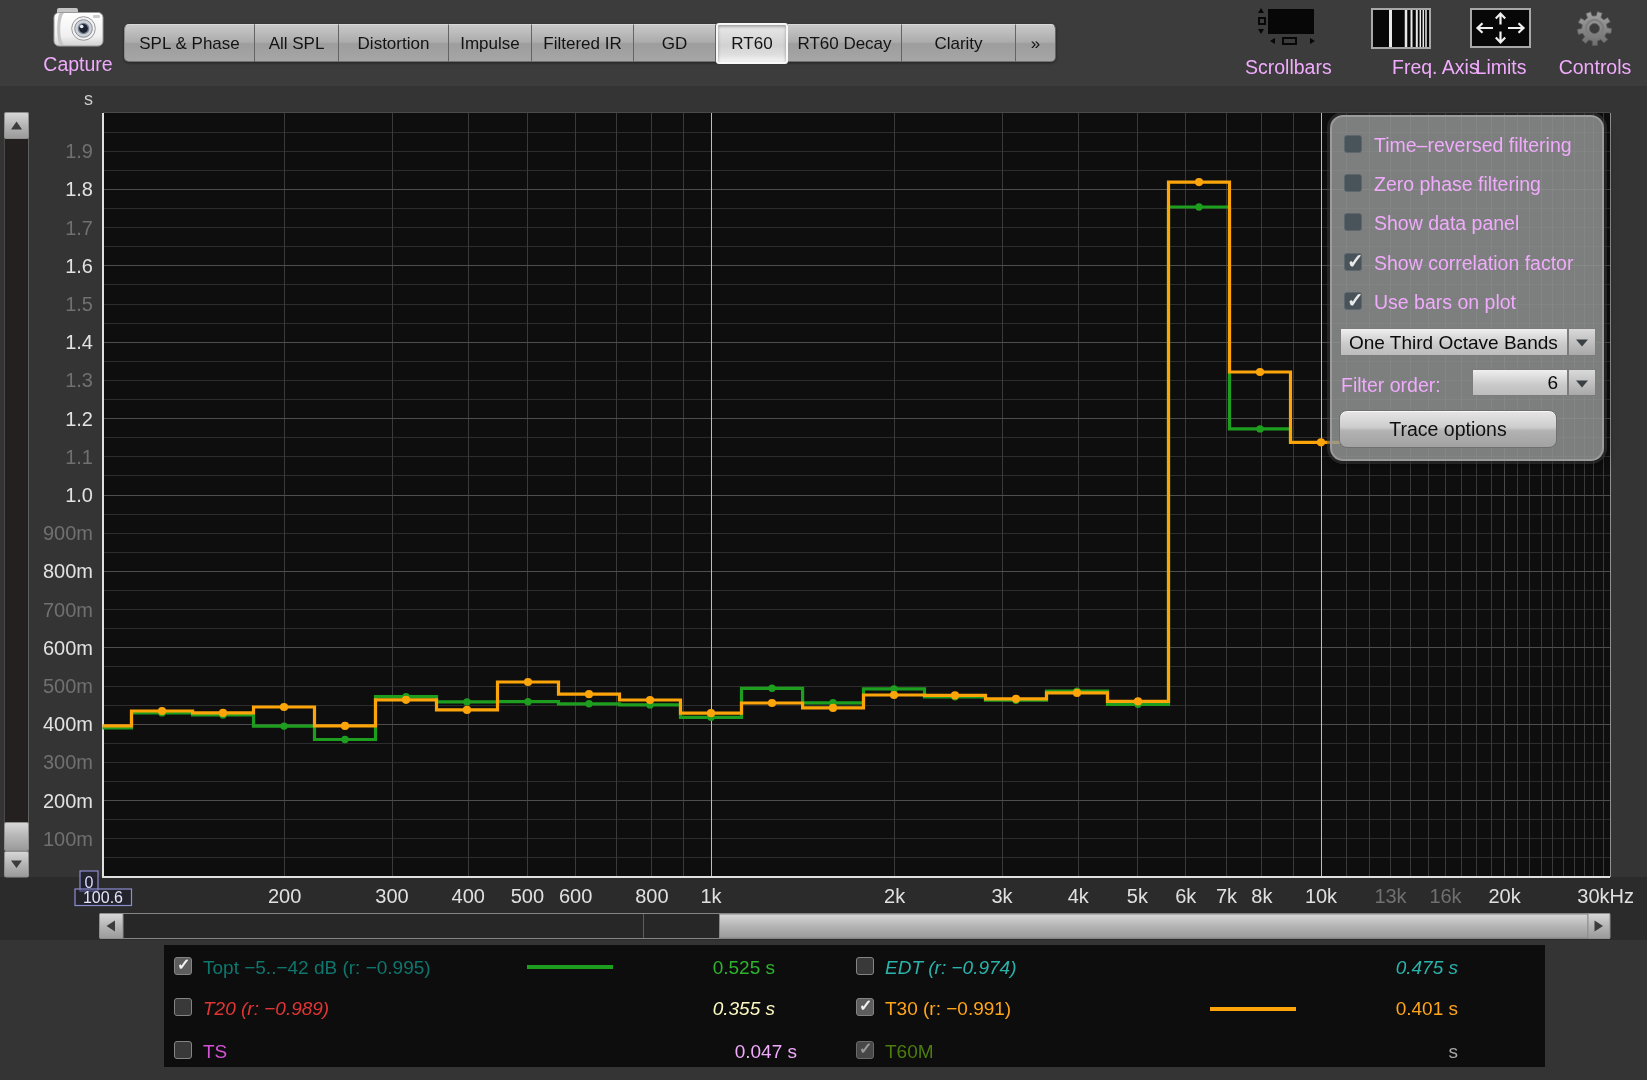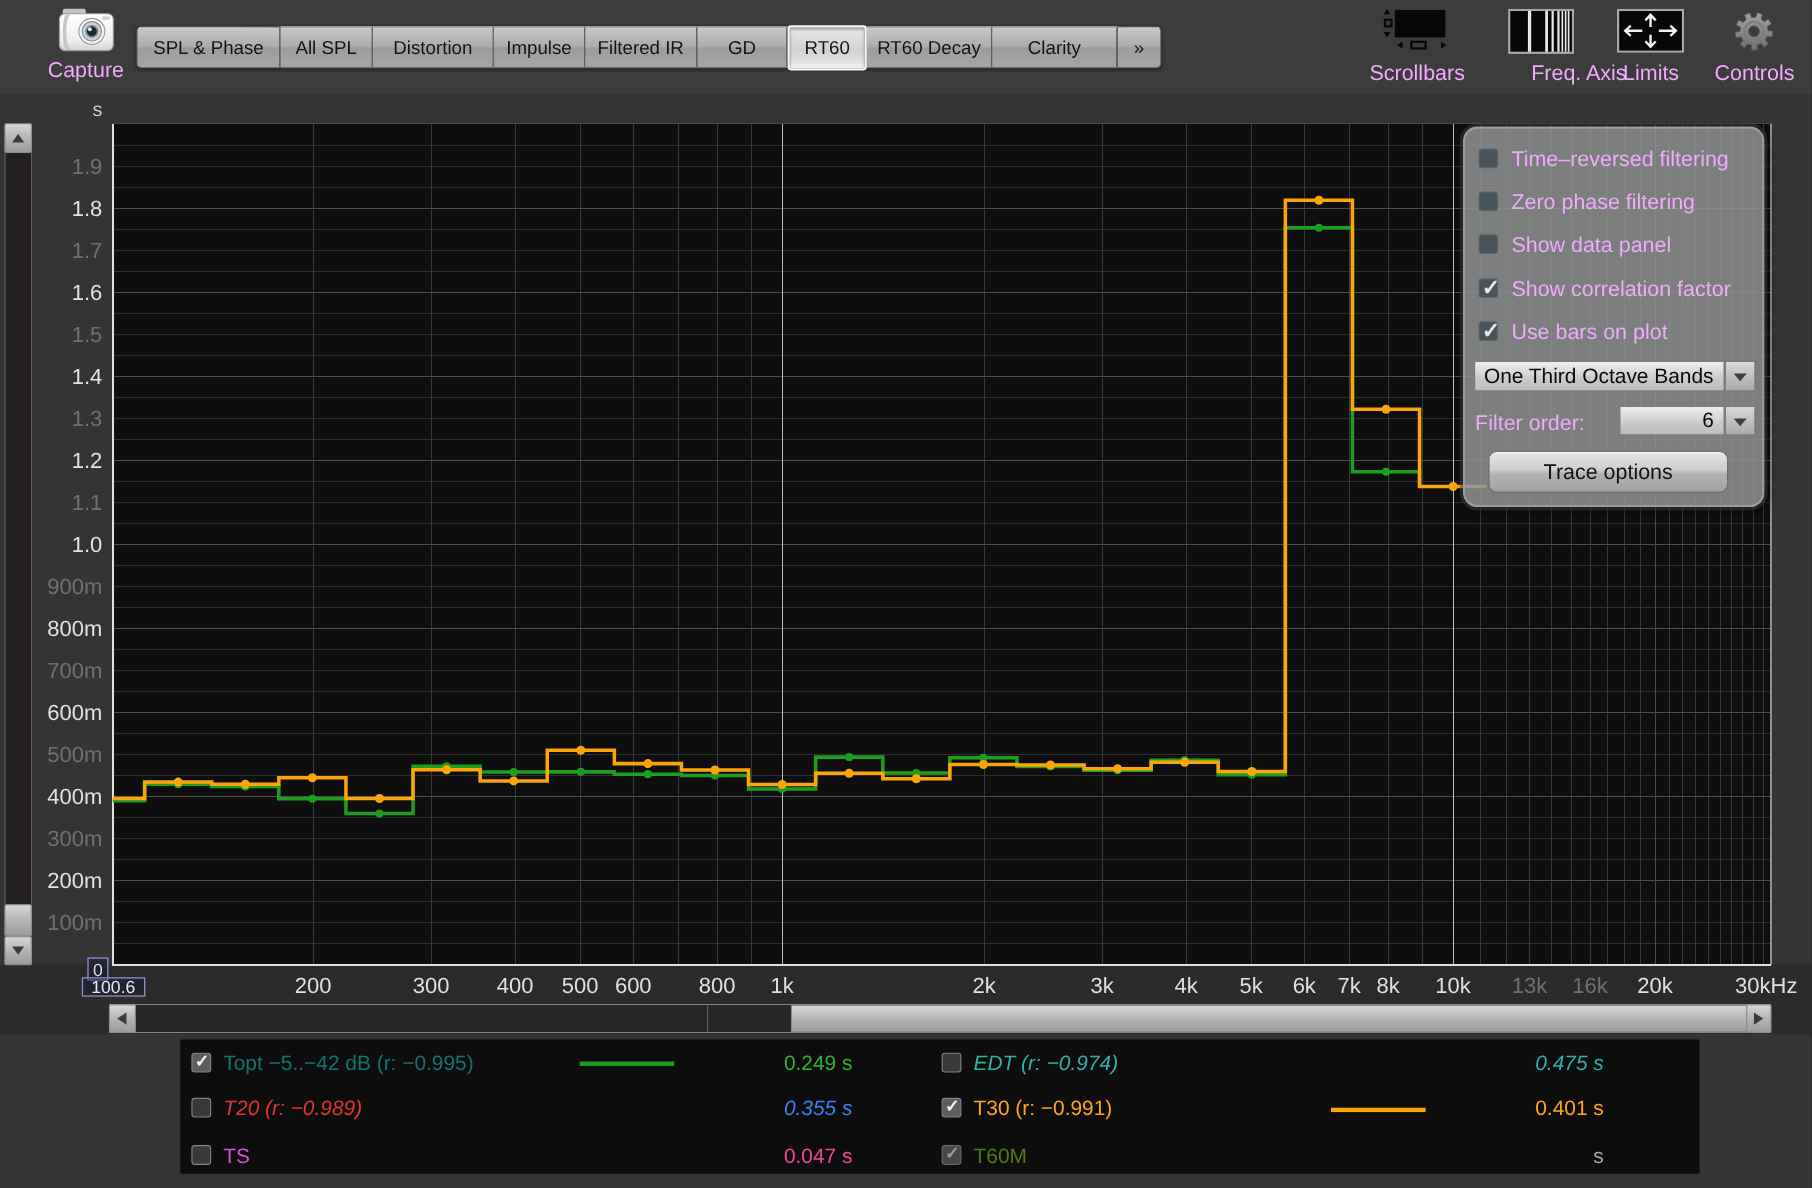--- a/index.html
+++ b/index.html
@@ -26,21 +26,21 @@
 .pcb.chk::after { content:"\2713"; position:absolute; left:2px; top:-5px; color:#e9e9e9;
                   font-size:20px; font-weight:bold; }
 .plab { position:absolute; color:#f0abfc; font-size:19.5px; line-height:20px; white-space:nowrap; }
 .lightfield { position:absolute; background:linear-gradient(180deg,#efefef 0%,#c9c9c9 60%,#bdbdbd 100%);
               border:1px solid #7c7c7c; }
 .drop { position:absolute; width:28px; background:linear-gradient(180deg,#d9d9d9,#a9a9a9);
         border:1px solid #7c7c7c; }
 .drop::after { content:""; position:absolute; left:50%; top:50%; transform:translate(-50%,-35%);
                border-left:6px solid transparent; border-right:6px solid transparent;
                border-top:7.5px solid #3a4044; }
-#traceopt { position:absolute; left:21px; top:293px; width:218px; height:38px; border-radius:8px;
+#traceopt { position:absolute; left:7px; top:293px; width:218px; height:38px; border-radius:8px;
             background:linear-gradient(180deg,#e6e6e6 0%,#cdcdcd 45%,#b2b2b2 55%,#a2a2a2 100%);
             border:1px solid #6f6f6f; box-shadow:inset 0 1px 0 #f8f8f8;
             color:#101010; font-size:19.5px; text-align:center; line-height:37px; }
 #legend { position:absolute; left:164px; top:945px; width:1381px; height:122px; background:#0D0D0D; }
 .lcb { position:absolute; width:18px; height:18px; border-radius:3px; background:#393939;
        border:1.5px solid #848484; }
 .lcb.chk { background:#5d5d5d; }
 .lcb.chk::after { content:"\2713"; position:absolute; left:2px; top:-3px; color:#f2f2f2;
                   font-size:16px; font-weight:bold; }
 .lcb.dim { background:#474747; border-color:#6a6a6a; }
@@ -270,27 +270,27 @@
   <div class="plab" style="left:9px;top:258px">Filter order:</div>
   <div class="lightfield" style="left:140px;top:252px;width:96px;height:27px;color:#0a0a0a;font-size:19px;line-height:26px;text-align:right;padding-right:9px">6</div>
   <div class="drop" style="left:236px;top:252px;height:27px"></div>
   <div id="traceopt">Trace options</div>
 </div>
 
 <div id="legend">
   <div class="lcb chk" style="left:10px;top:12px"></div>
   <div class="ltxt" style="left:39px;top:13px;color:#0f766e">Topt −5..−42 dB (r: −0.995)</div>
   <div class="abs" style="left:363px;top:20px;width:86px;height:3.5px;background:#1E9E1E"></div>
-  <div class="lval" style="left:461px;top:13px;color:#2DB52D">0.249 s</div>
+  <div class="lval" style="left:461px;top:13px;color:#2DB52D">0.525 s</div>
   <div class="lcb" style="left:10px;top:53px"></div>
   <div class="ltxt" style="left:39px;top:54px;color:#E03535;font-style:italic">T20 (r: −0.989)</div>
-  <div class="lval" style="left:461px;top:54px;color:#3b82f6;font-style:italic">0.355 s</div>
+  <div class="lval" style="left:461px;top:54px;color:#fef9c3;font-style:italic">0.355 s</div>
   <div class="lcb" style="left:10px;top:96px"></div>
   <div class="ltxt" style="left:39px;top:97px;color:#D553D5">TS</div>
-  <div class="lval" style="left:461px;top:97px;color:#ec4899">0.047 s</div>
+  <div class="lval" style="left:483px;top:97px;color:#f0abfc">0.047 s</div>
 
   <div class="lcb" style="left:692px;top:12px"></div>
   <div class="ltxt" style="left:721px;top:13px;color:#2BB3AB;font-style:italic">EDT (r: −0.974)</div>
   <div class="lval" style="left:1144px;top:13px;color:#2BB3AB;font-style:italic">0.475 s</div>
   <div class="lcb chk" style="left:692px;top:53px"></div>
   <div class="ltxt" style="left:721px;top:54px;color:#FFA519">T30 (r: −0.991)</div>
   <div class="abs" style="left:1046px;top:62px;width:86px;height:3.5px;background:#FCA50A"></div>
   <div class="lval" style="left:1144px;top:54px;color:#FFA519">0.401 s</div>
   <div class="lcb dim" style="left:692px;top:96px"></div>
   <div class="ltxt" style="left:721px;top:97px;color:#4d7c0f">T60M</div>

